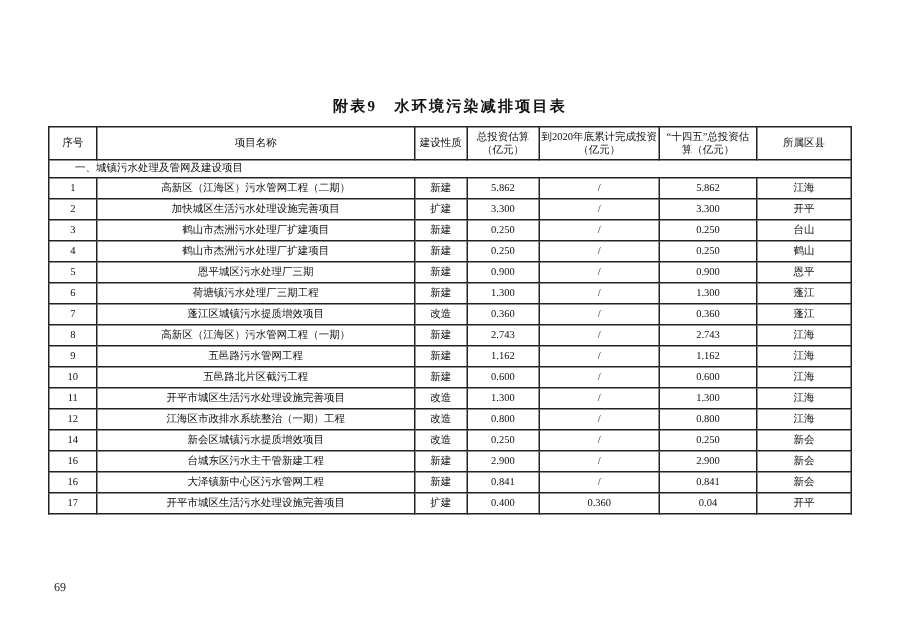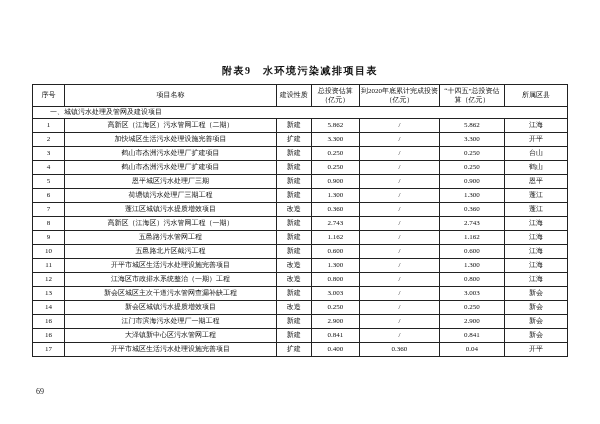--- a/index.html
+++ b/index.html
@@ -167,40 +167,31 @@
         <tr class="data-row">
           <td>12</td>
           <td>江海区市政排水系统整治（一期）工程</td>
           <td>改造</td>
           <td>0.800</td>
           <td>/</td>
           <td>0.800</td>
           <td>江海</td>
         </tr>
         <tr class="data-row">
-          <td>13</td>
-          <td>新会区城区主次干道污水管网查漏补缺工程</td>
-          <td>新建</td>
-          <td>3.003</td>
-          <td>/</td>
-          <td>3.003</td>
-          <td>新会</td>
-        </tr>
-        <tr class="data-row">
           <td>14</td>
           <td>新会区城镇污水提质增效项目</td>
           <td>改造</td>
           <td>0.250</td>
           <td>/</td>
           <td>0.250</td>
           <td>新会</td>
         </tr>
         <tr class="data-row">
           <td>16</td>
-          <td>江门市滨海污水处理厂一期工程</td>
+          <td>台城东区污水主干管新建工程</td>
           <td>新建</td>
           <td>2.900</td>
           <td>/</td>
           <td>2.900</td>
           <td>新会</td>
         </tr>
         <tr class="data-row">
           <td>16</td>
           <td>大泽镇新中心区污水管网工程</td>
           <td>新建</td>

